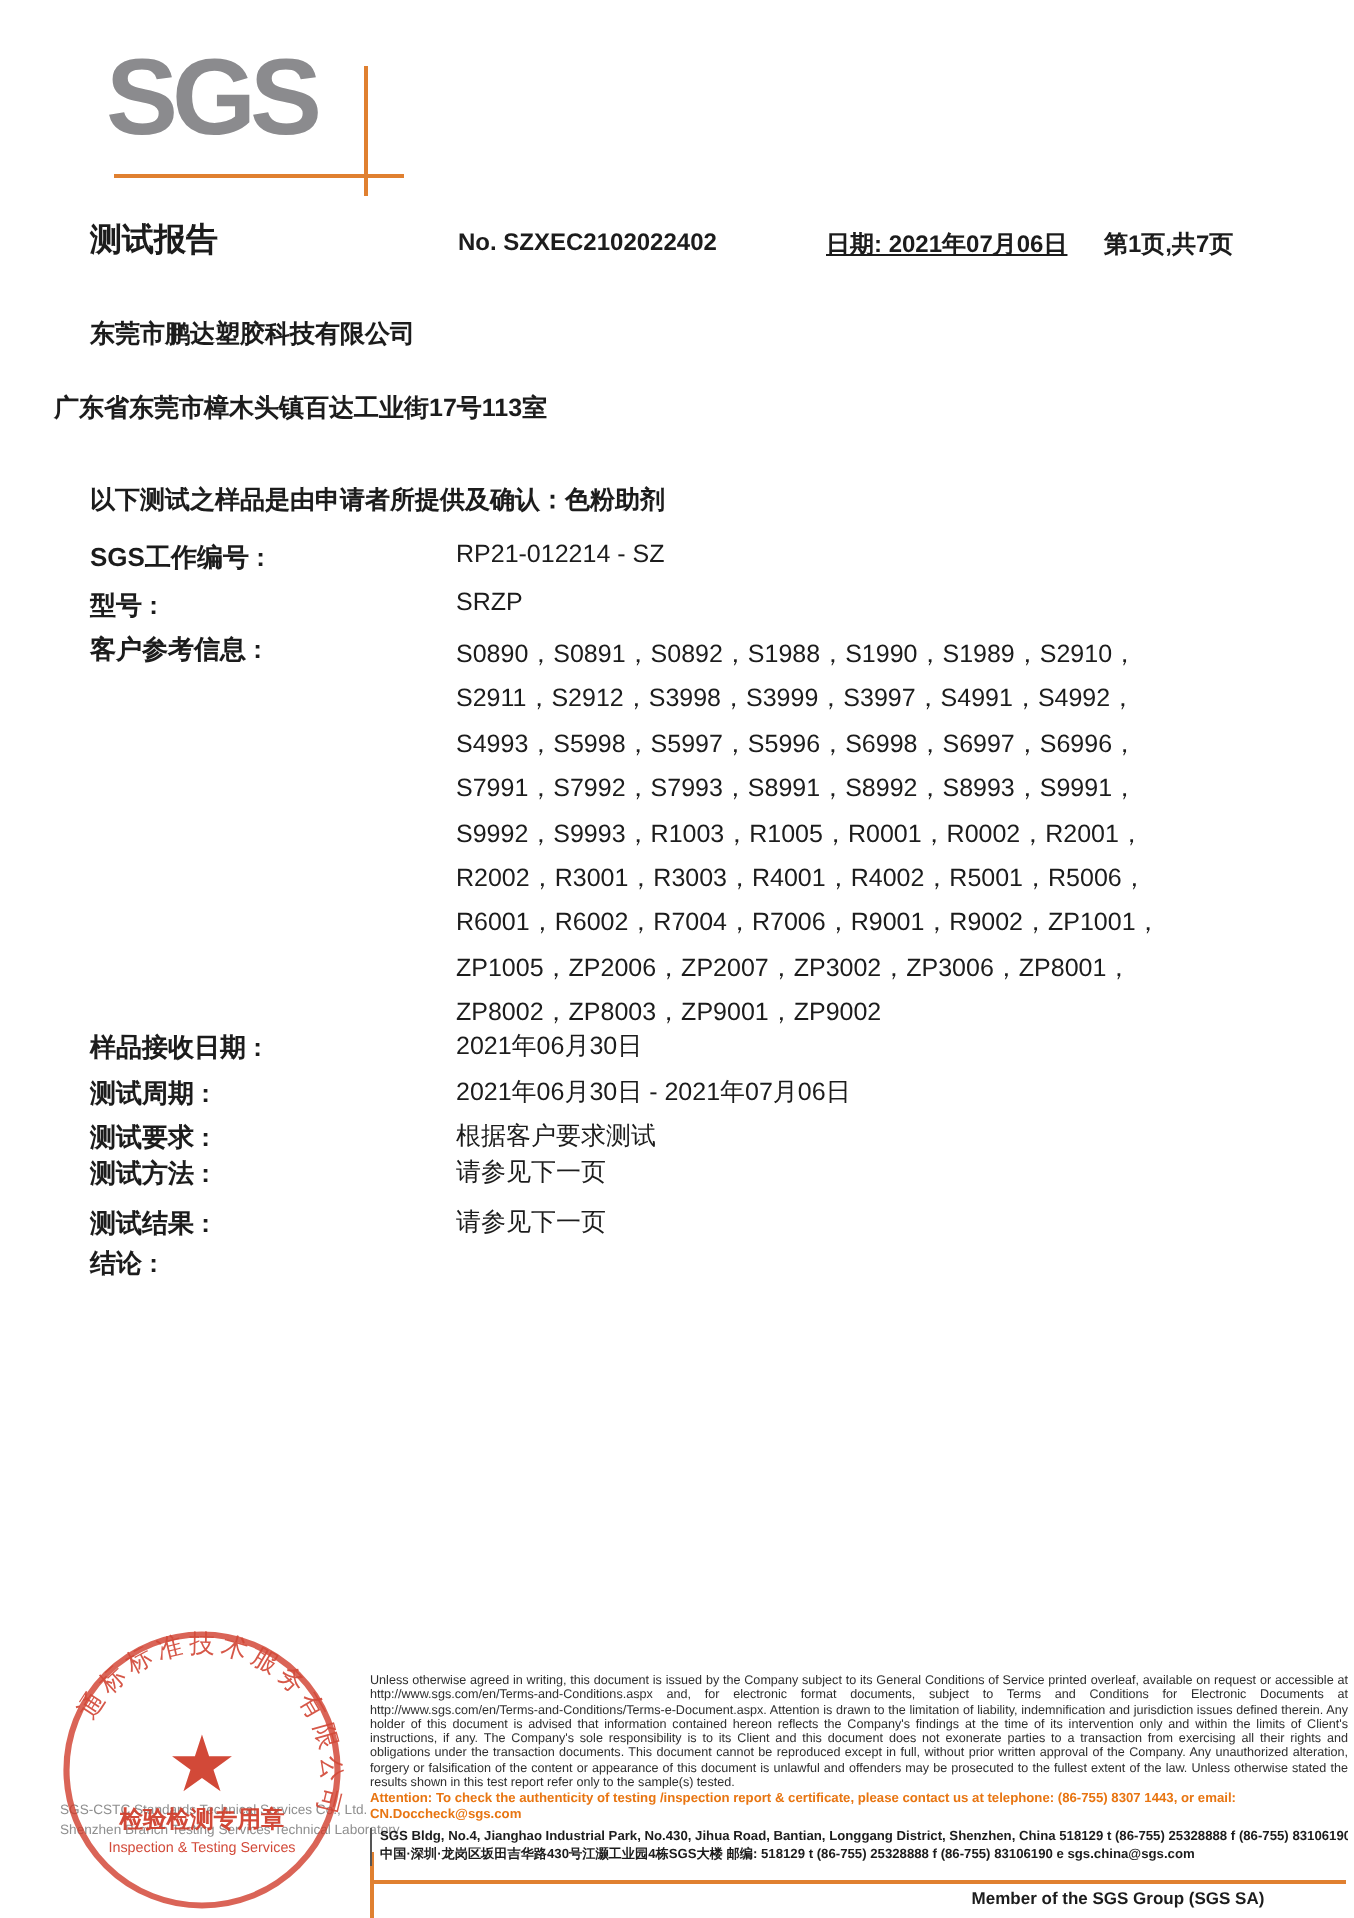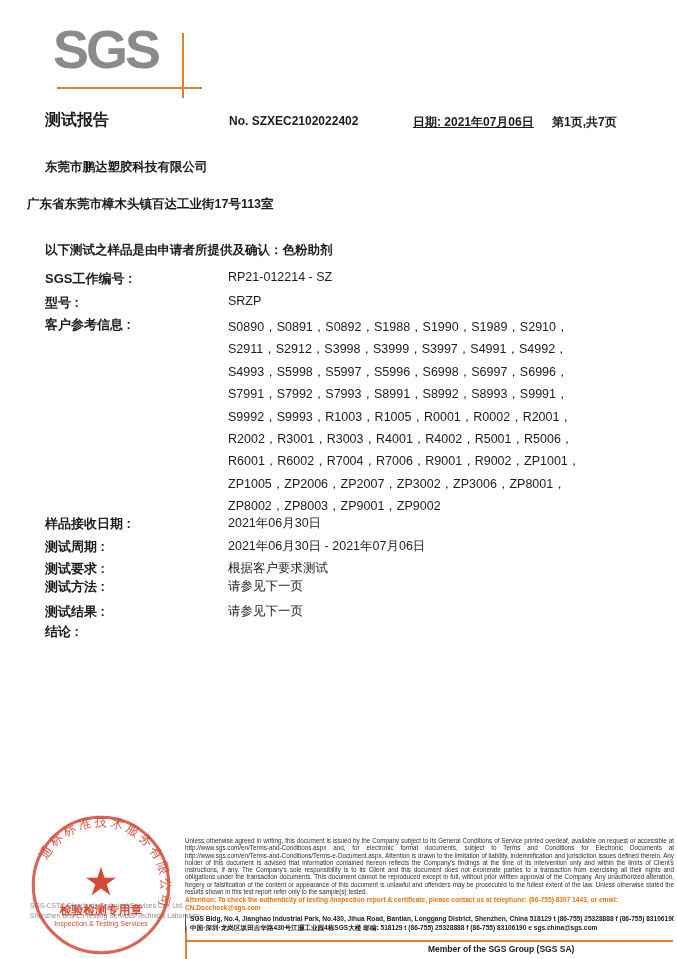--- a/index.html
+++ b/index.html
@@ -29,22 +29,22 @@
   .footer-company{position:absolute;left:30px;top:901px;width:170px;font-size:6.8px;
     color:#8f8f8f;line-height:10px;z-index:1;}
   .stamp{position:absolute;left:24px;top:808px;width:154px;height:154px;z-index:2;opacity:.92;}
   .footer-right{position:absolute;left:185px;top:837px;width:489px;z-index:1;}
   .disclaimer{font-size:6.3px;line-height:7.3px;text-align:justify;color:#2e2e2e;}
   .attention{font-size:6.6px;line-height:7.6px;font-weight:700;color:#e87511;margin-top:1px;}
   .addresses{border-left:1px solid #555;padding-left:4px;margin-top:2px;}
   .addr-line{font-size:6.6px;font-weight:600;line-height:9.5px;white-space:nowrap;overflow:hidden;}
   .hline-bottom{position:absolute;left:186px;top:940px;width:487px;height:2px;background:#e08030;}
   .vline-bottom{position:absolute;left:185px;top:926px;width:2px;height:33px;background:#e08030;}
-  .member{position:absolute;left:428px;top:944px;width:214px;font-size:8.5px;
-    font-weight:600;text-align:left;color:#1c1c1c;z-index:3;}
+  .member{position:absolute;left:452px;top:944px;width:214px;font-size:8.5px;
+    font-weight:600;text-align:center;color:#1c1c1c;z-index:3;}
 </style>
 </head>
 <body>
 
 <div class="page">
 
   <div class="sgs-logo">SGS</div>
   <div class="hline-top"></div>
   <div class="vline-top"></div>
 

